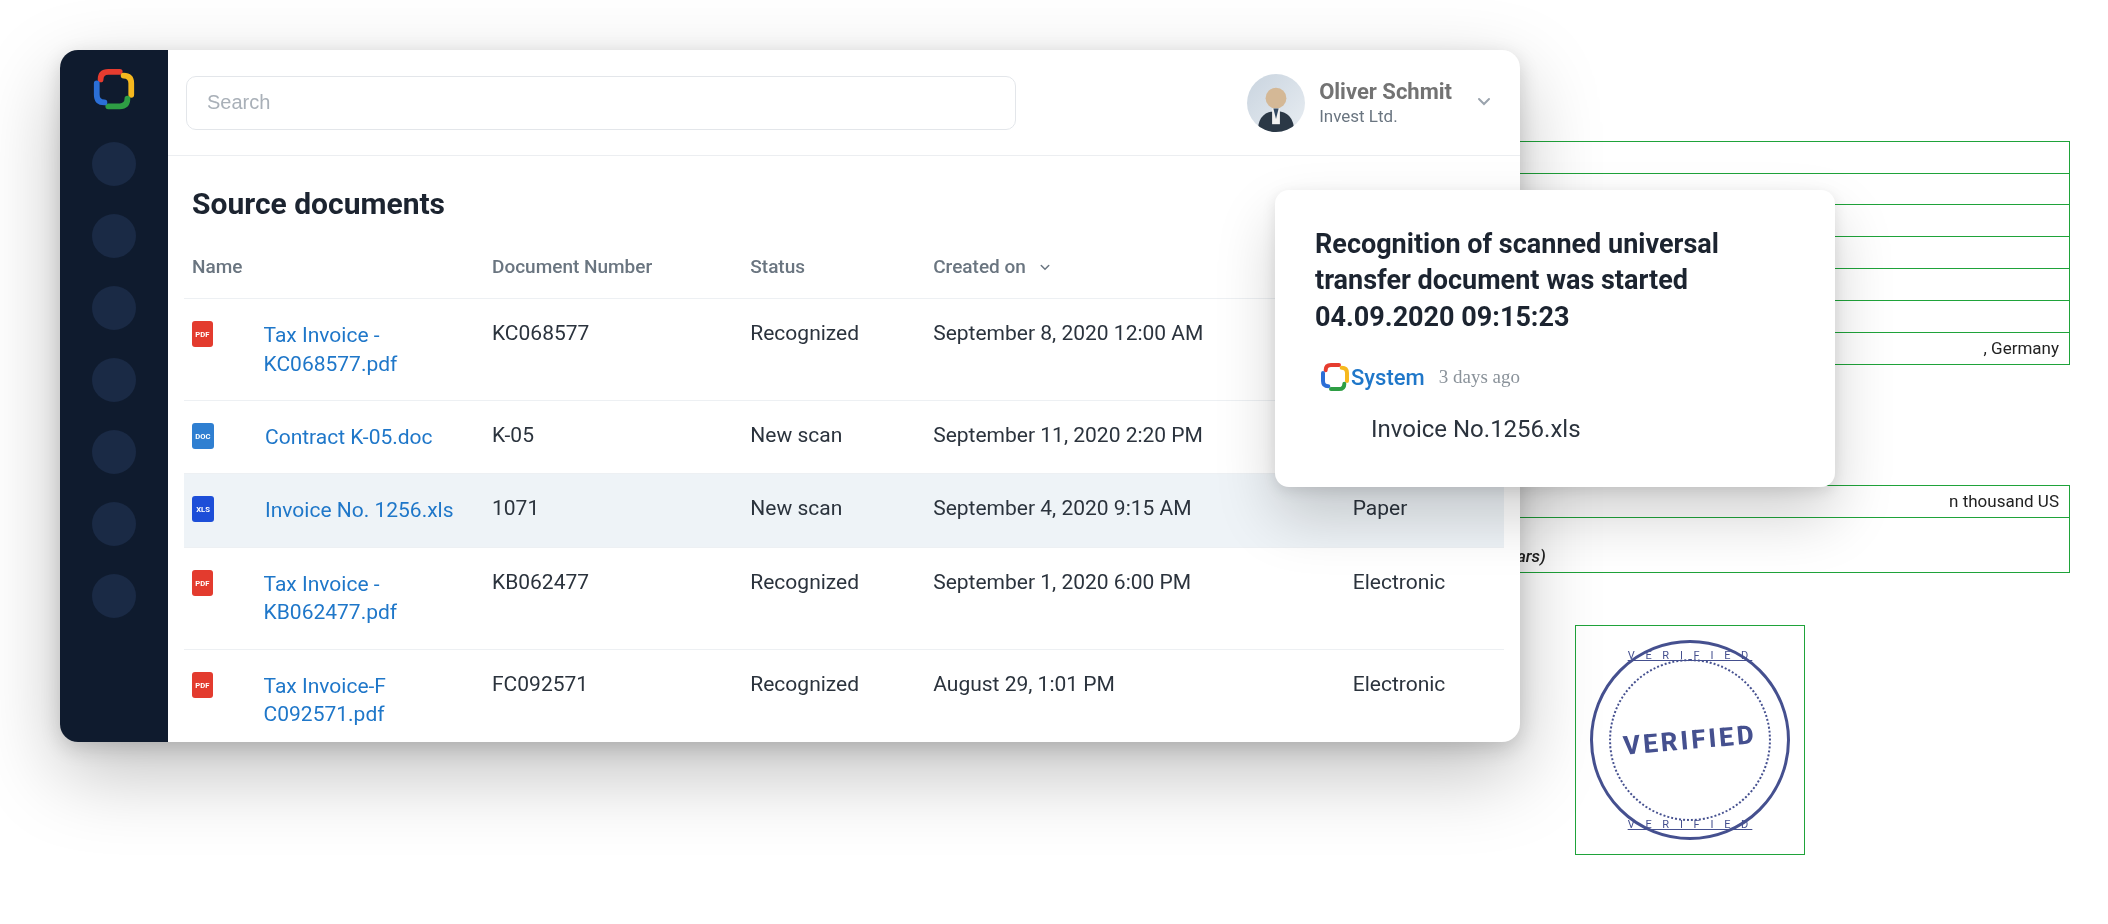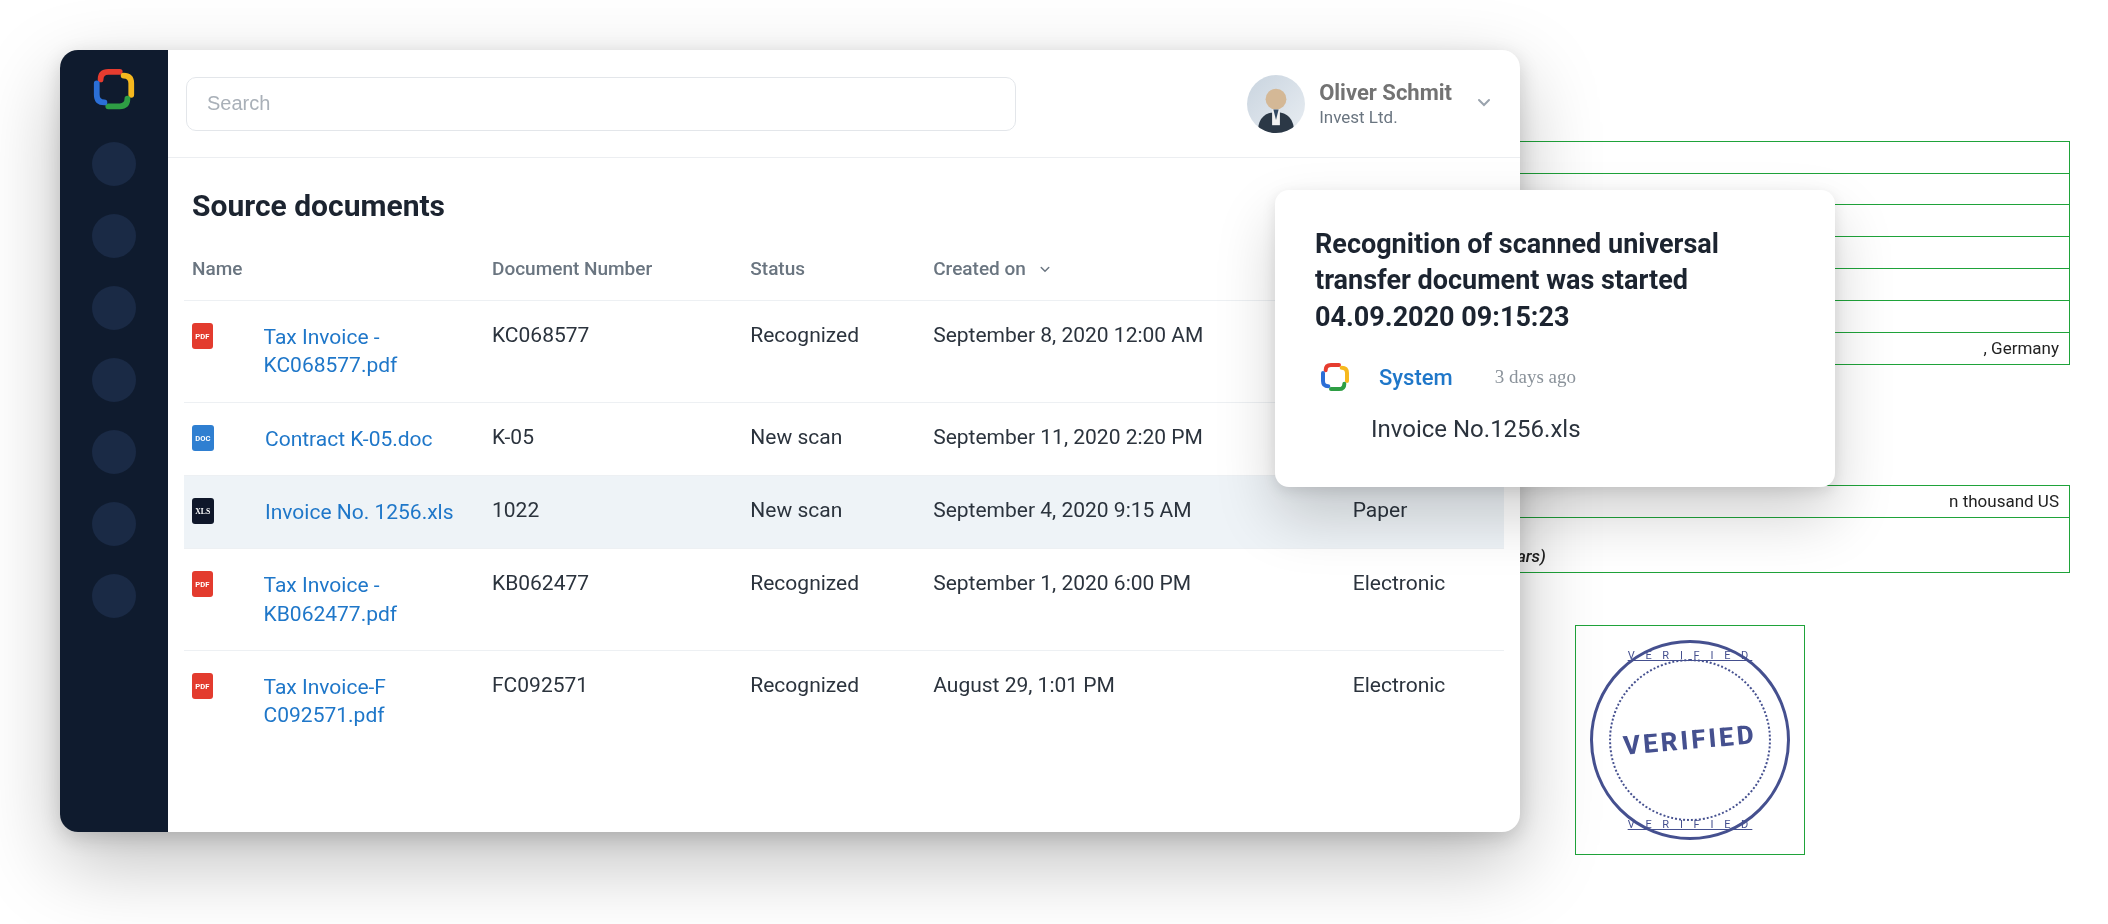--- a/index.html
+++ b/index.html
@@ -76,21 +76,21 @@
   }
   .stamp .arc.top { top: 6px; }
   .stamp .arc.bot { bottom: 6px; }
 
   
   .app-window {
     position: absolute;
     top: 50px;
     left: 60px;
     width: 1460px;
-    height: 782px;
+    height: 692px;
     background: #fff;
     border-radius: 18px;
     box-shadow: 0 30px 80px rgba(0,0,0,0.25), 0 6px 20px rgba(0,0,0,0.15);
     overflow: hidden;
     display: flex;
   }
   .sidebar {
     width: 108px;
     background: #0f1b2e;
     display: flex;
@@ -200,21 +200,21 @@
   }
   .file-ico::before {
     content:"";
     position:absolute; inset:0;
     background:#f1f3f5;
     border-radius:3px;
     z-index:-1;
   }
   .file-ico.pdf { background:#e33b2e; }
   .file-ico.doc { background:#2f7fd1; }
-  .file-ico.xls { background:#0f172a;font-family:Liberation Serif, serif; }
+  .file-ico.xls { background:#1d4ed8; }
   .file-ico span { transform: scale(.85); }
   .name-wrap { display:flex; align-items:flex-start; }
   .name-text { display:inline-block; max-width: 230px; margin-left: 41px; }
 
   
   .toast {
     position: absolute;
     top: 190px;
     left: 1275px;
     width: 560px;
@@ -226,21 +226,21 @@
   .toast .t-title {
     font-size: 27px;
     font-weight: 700;
     color: #1c2430;
     line-height: 1.35;
     margin-bottom: 26px;
   }
   .toast .t-meta {
     display: flex;
     align-items: center;
-    gap: 28px;
+    gap: 0;
     margin-bottom: 18px;
     padding-left: 4px;
   }
   .toast .t-meta .sys-logo { width: 32px; height: 32px; }
   .toast .t-meta .sys-name { color: #1f77c9; font-size: 22px; font-weight: 500; }
   .toast .t-meta .t-age { color: #8a929a; font-size: 19px; margin-left: 14px; font-family: Liberation Serif, serif; }
   .toast .t-body {
     padding-left: 56px;
     font-size: 24px;
     color: #2b333d;
@@ -416,21 +416,21 @@
             </tr>
             <tr class="selected">
               <td class="name-cell">
                 <div class="name-wrap">
                   <span class="file-ico xls">
                     <span>XLS</span>
                   </span>
                   <a class="doc-link" href="#"><span class="name-text">Invoice No. 1256.xls</span></a>
                 </div>
               </td>
-              <td>1022</td>
+              <td>1071</td>
               <td>New scan</td>
               <td>September 4, 2020 9:15 AM</td>
               <td>Paper</td>
             </tr>
             <tr>
               <td class="name-cell">
                 <div class="name-wrap">
                   <span class="file-ico pdf">
                     <span>PDF</span>
                   </span>

